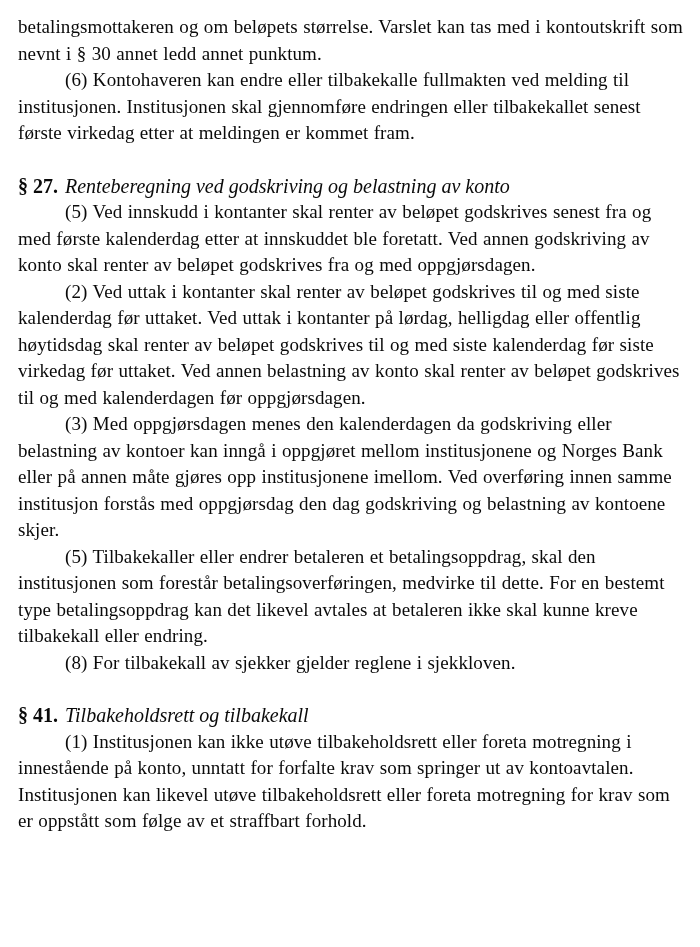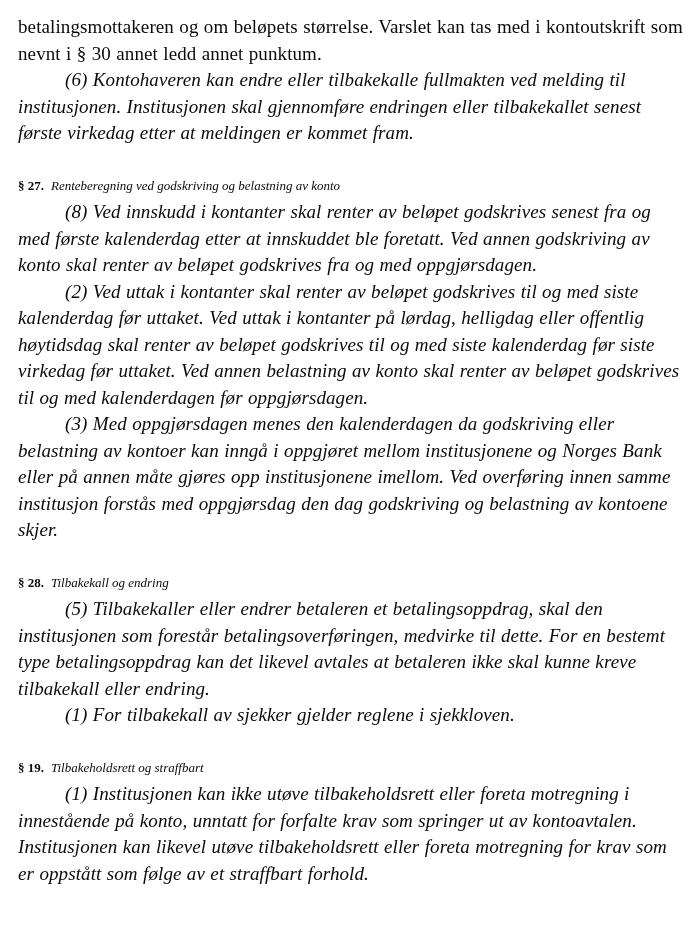--- a/index.html
+++ b/index.html
@@ -26,25 +26,24 @@
   .para {
     margin: 0;
     font-size: 19px;
     line-height: 26.5px;
     text-align: left;
     letter-spacing: 0.1px;
     word-spacing: 0.5px;
   }
   .para.indent {
     text-indent: 47px;
-    font-style: italic;
   }
   .heading {
     margin: 26px 0 0 0;
-    font-size: 13px;
+    font-size: 20px;
     line-height: 26.5px;
     font-weight: normal;
   }
   .secnum {
     font-weight: bold;
     font-style: normal;
     margin-right: 7px;
   }
   .sectitle {
     font-style: italic;
@@ -56,35 +55,32 @@
 <div class="page">
 
   <p class="para">betalingsmottakeren og om beløpets størrelse. Varslet kan tas med i kontoutskrift som nevnt i § 30 annet ledd annet punktum.</p>
 
   <p class="para indent">(6) Kontohaveren kan endre eller tilbakekalle fullmakten ved melding til institusjonen. Institusjonen skal gjennomføre endringen eller tilbakekallet senest første virkedag etter at meldingen er kommet fram.</p>
 
   <p class="heading">
     <span class="secnum">§ 27.</span><span class="sectitle">Renteberegning ved godskriving og belastning av konto</span>
   </p>
 
-  <p class="para indent">(8) Ved innskudd i kontanter skal renter av beløpet godskrives senest fra og med første kalenderdag etter at innskuddet ble foretatt. Ved annen godskriving av konto skal renter av beløpet godskrives fra og med oppgjørsdagen.</p>
+  <p class="para indent">(5) Ved innskudd i kontanter skal renter av beløpet godskrives senest fra og med første kalenderdag etter at innskuddet ble foretatt. Ved annen godskriving av konto skal renter av beløpet godskrives fra og med oppgjørsdagen.</p>
 
   <p class="para indent">(2) Ved uttak i kontanter skal renter av beløpet godskrives til og med siste kalenderdag før uttaket. Ved uttak i kontanter på lørdag, helligdag eller offentlig høytidsdag skal renter av beløpet godskrives til og med siste kalenderdag før siste virkedag før uttaket. Ved annen belastning av konto skal renter av beløpet godskrives til og med kalenderdagen før oppgjørsdagen.</p>
 
   <p class="para indent">(3) Med oppgjørsdagen menes den kalenderdagen da godskriving eller belastning av kontoer kan inngå i oppgjøret mellom institusjonene og Norges Bank eller på annen måte gjøres opp institusjonene imellom. Ved overføring innen samme institusjon forstås med oppgjørsdag den dag godskriving og belastning av kontoene skjer.</p>
 
 
-  <p class="heading">
-    <span class="secnum">§ 28.</span><span class="sectitle">Tilbakekall og endring</span>
-  </p>
 
   <p class="para indent">(5) Tilbakekaller eller endrer betaleren et betalingsoppdrag, skal den institusjonen som forestår betalingsoverføringen, medvirke til dette. For en bestemt type betalingsoppdrag kan det likevel avtales at betaleren ikke skal kunne kreve tilbakekall eller endring.</p>
 
 
-  <p class="para indent">(1) For tilbakekall av sjekker gjelder reglene i sjekkloven.</p>
+  <p class="para indent">(8) For tilbakekall av sjekker gjelder reglene i sjekkloven.</p>
 
   <p class="heading">
-    <span class="secnum">§ 19.</span><span class="sectitle">Tilbakeholdsrett og straffbart</span>
+    <span class="secnum">§ 41.</span><span class="sectitle">Tilbakeholdsrett og tilbakekall</span>
   </p>
 
   <p class="para indent">(1) Institusjonen kan ikke utøve tilbakeholdsrett eller foreta motregning i innestående på konto, unntatt for forfalte krav som springer ut av kontoavtalen. Institusjonen kan likevel utøve tilbakeholdsrett eller foreta motregning for krav som er oppstått som følge av et straffbart forhold.</p>
 
 </div>
 
 </body></html>

